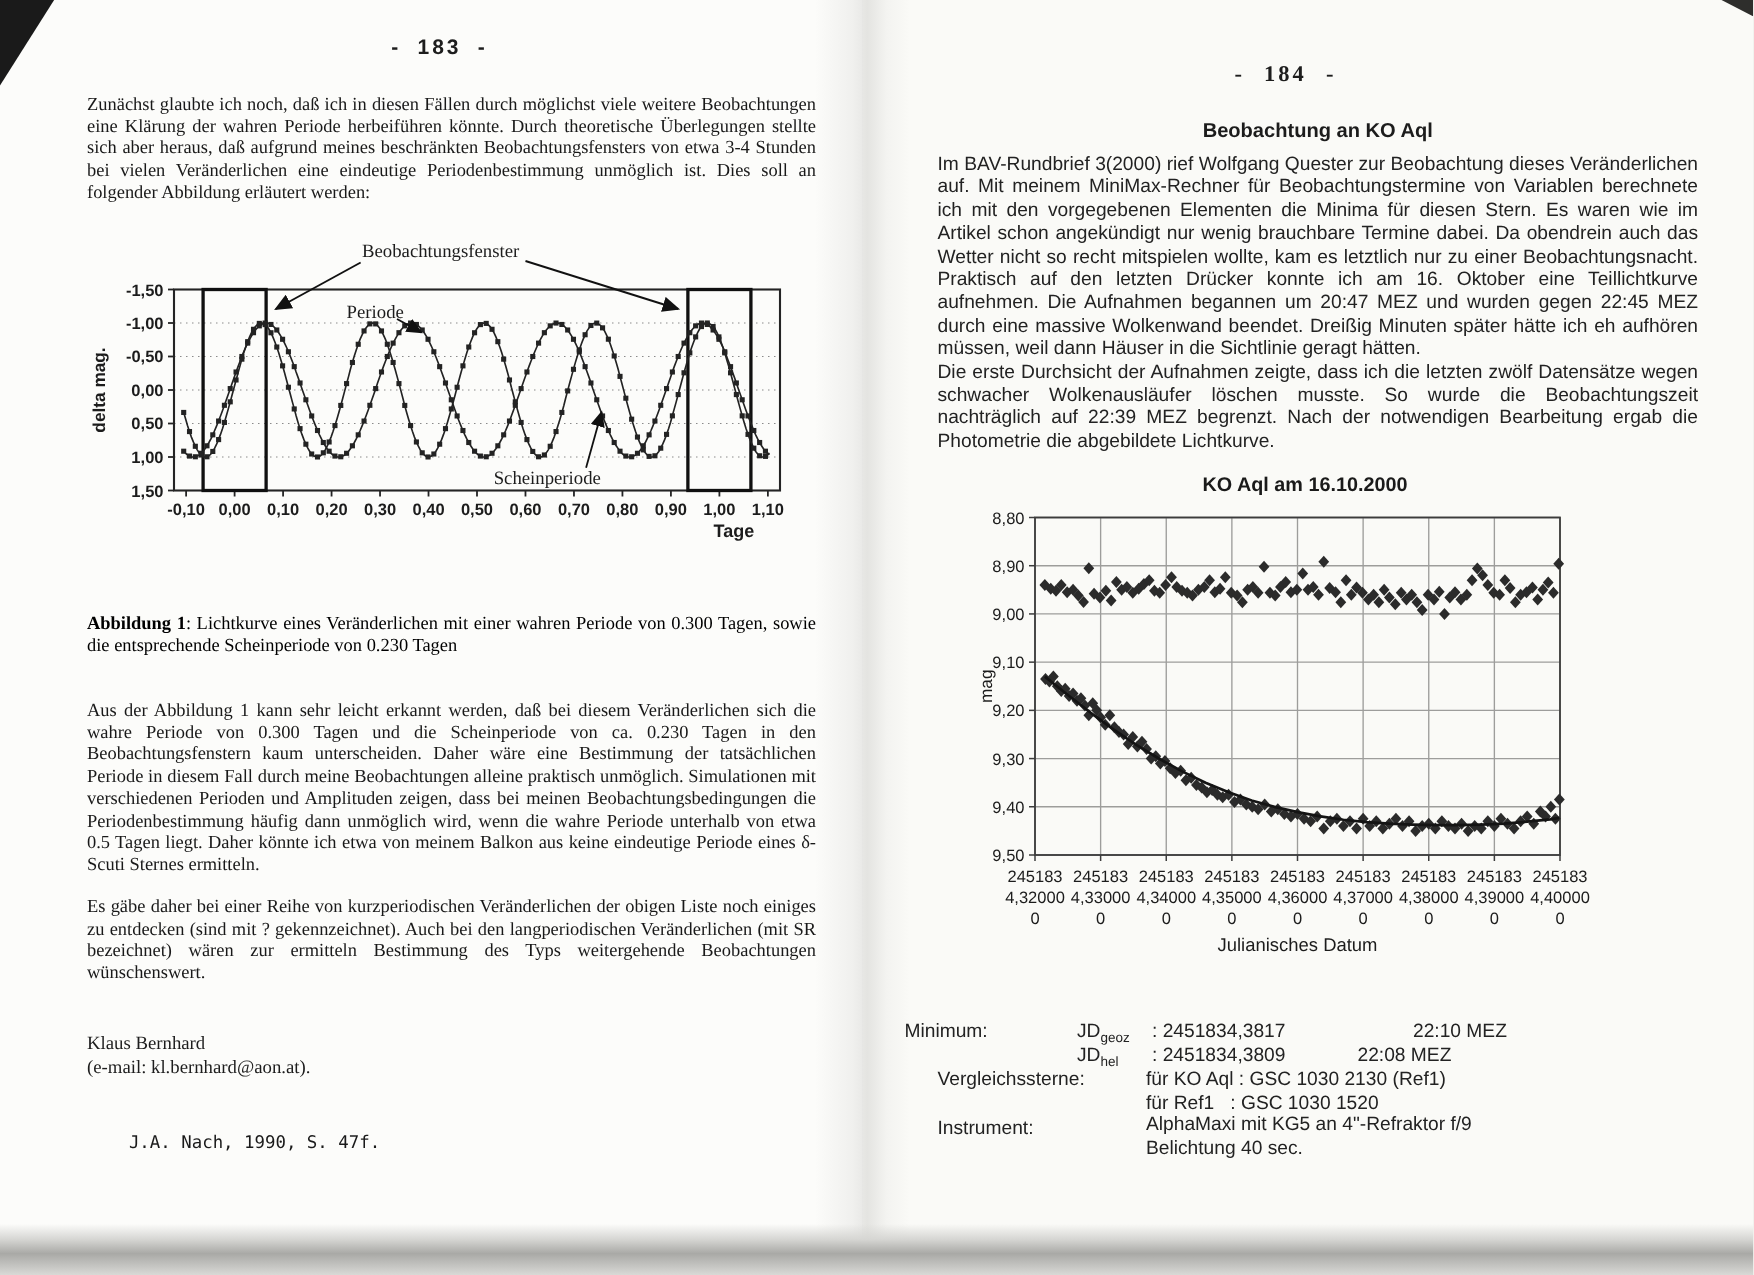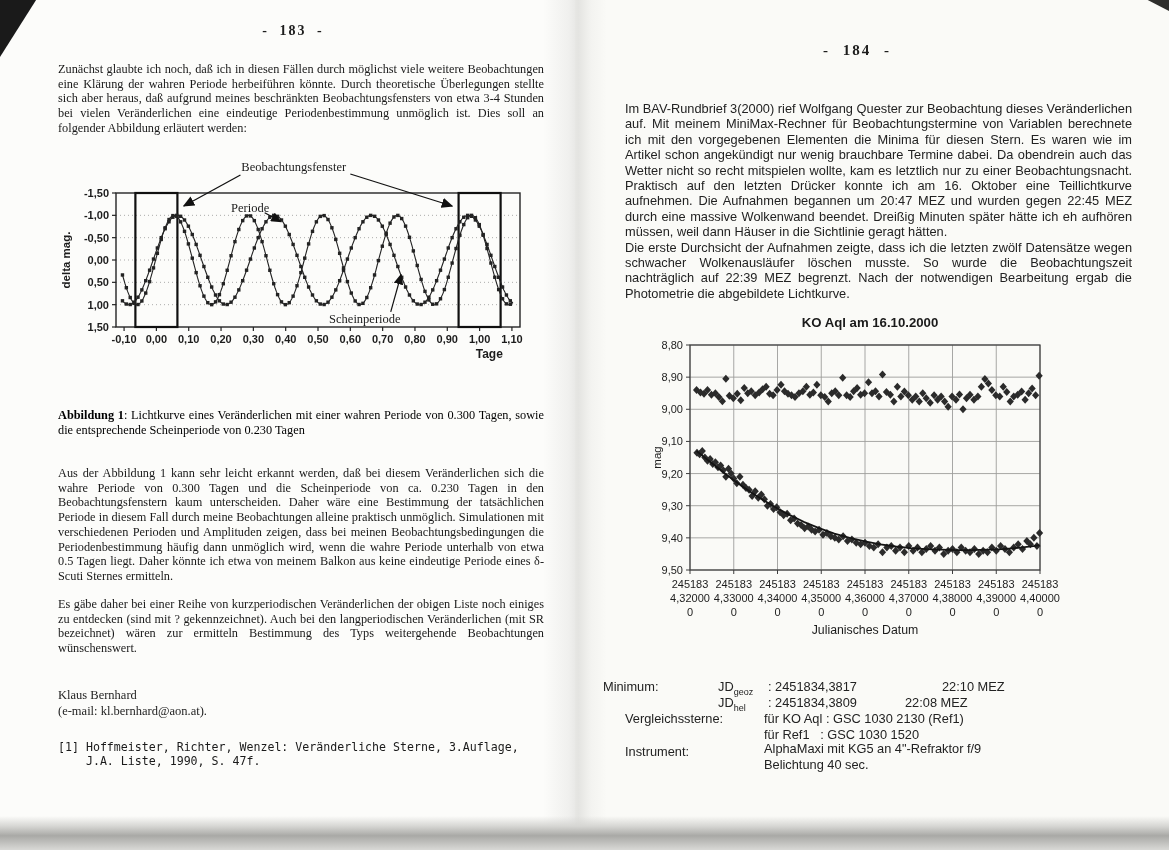--- a/index.html
+++ b/index.html
@@ -14,21 +14,21 @@
   .corner-tl{position:absolute;left:0;top:0;width:44px;height:62px;background:#1a1a1a;
     clip-path:polygon(0 0,82% 0,0 92%);}
   .corner-tr{position:absolute;right:0;top:0;width:26px;height:11px;background:#2e2e2c;
     clip-path:polygon(18% 0,100% 0,100% 100%);}
   .abs{position:absolute;margin:0;}
   .serif{font-family:"Liberation Serif",serif;}
   .sans{font-family:"Liberation Sans",sans-serif;}
   .mono{font-family:"DejaVu Sans Mono",monospace;}
   .para-l{font-size:12.3px;line-height:14.7px;text-align:justify;color:#191919;}
   .para-r{font-size:12.8px;line-height:15.4px;text-align:justify;color:#222;}
-  .pageno-l{font-family:Liberation Serif, serif;font-weight:bold;font-size:14px;letter-spacing:2px;word-spacing:5px;}
+  .pageno-l{font-family:Liberation Sans, sans-serif;font-weight:bold;font-size:14px;letter-spacing:2px;word-spacing:5px;}
   .pageno-r{font-family:Liberation Serif, serif;font-weight:bold;font-size:15px;letter-spacing:2px;word-spacing:7px;}
   .caption{font-size:12.3px;line-height:15px;text-align:justify;color:#000000;}
   .heading-r{font-weight:bold;font-size:13.4px;text-align:center;color:#1c1c1c;}
   .chart2-title{font-weight:bold;font-size:13.2px;text-align:center;color:#1a1a1a;}
   .info{font-size:12.8px;color:#222;white-space:pre;}
   .refline{font-size:11.6px;line-height:14.5px;color:#1a1a1a;white-space:pre;}
   sub{font-size:9px;}
 </style>
 </head>
 <body>
@@ -316,25 +316,25 @@
 
   <p class="abs serif caption" style="left:58px;top:408px;width:486px;"><b>Abbildung 1</b><span>: Lichtkurve eines Veränderlichen mit einer wahren Periode von 0.300 Tagen, sowie die entsprechende Scheinperiode von 0.230 Tagen</span></p>
 
   <p class="abs serif para-l" style="left:58px;top:466px;width:486px;">Aus der Abbildung 1 kann sehr leicht erkannt werden, daß bei diesem Veränderlichen sich die wahre Periode von 0.300 Tagen und die Scheinperiode von ca. 0.230 Tagen in den Beobachtungsfenstern kaum unterscheiden. Daher wäre eine Bestimmung der tatsächlichen Periode in diesem Fall durch meine Beobachtungen alleine praktisch unmöglich. Simulationen mit verschiedenen Perioden und Amplituden zeigen, dass bei meinen Beobachtungsbedingungen die Periodenbestimmung häufig dann unmöglich wird, wenn die wahre Periode unterhalb von etwa 0.5 Tagen liegt. Daher könnte ich etwa von meinem Balkon aus keine eindeutige Periode eines δ-Scuti Sternes ermitteln.</p>
 
   <p class="abs serif para-l" style="left:58px;top:597px;width:486px;">Es gäbe daher bei einer Reihe von kurzperiodischen Veränderlichen der obigen Liste noch einiges zu entdecken (sind mit ? gekennzeichnet). Auch bei den langperiodischen Veränderlichen (mit SR bezeichnet) wären zur ermitteln Bestimmung des Typs weitergehende Beobachtungen wünschenswert.</p>
 
   <div class="abs serif" style="left:58px;top:688px;font-size:12.5px;">Klaus Bernhard</div>
   <div class="abs serif" style="left:58px;top:704px;font-size:12.5px;">(e-mail: kl.bernhard@aon.at).</div>
 
-  <div class="abs mono refline" style="left:58px;top:740px;">[1] Hoffmeister, Richter, Wenzel: Veränderliche Sterne, 3.Auflage,</div>
-  <div class="abs mono refline" style="left:58px;top:754px;">    J.A. Liste, 1990, S. 47f.</div>
+  <div class="abs mono refline" style="left:58px;top:754px;">    J.A. Nach, 1990, S. 47f.</div>
 
   <div class="abs pageno-r" style="left:797px;top:42px;width:120px;text-align:center;">- 184 -</div>
 
+  <div class="abs sans heading-r" style="left:625px;top:79px;width:507px;">Beobachtung an KO Aql</div>
 
   <div class="abs" style="left:625px;top:101px;width:507px;">
     <p class="sans para-r" style="margin:0;">Im BAV-Rundbrief 3(2000) rief Wolfgang Quester zur Beobachtung dieses Veränderlichen auf.  Mit meinem MiniMax-Rechner für Beobachtungstermine von Variablen berechnete ich mit den vorgegebenen Elementen die Minima für diesen Stern. Es waren wie im Artikel schon angekündigt nur wenig brauchbare Termine dabei. Da obendrein auch das Wetter nicht so recht mitspielen wollte, kam es letztlich nur zu einer Beobachtungsnacht. Praktisch auf den letzten Drücker konnte ich am 16. Oktober eine Teillichtkurve aufnehmen. Die Aufnahmen begannen um 20:47 MEZ und wurden gegen 22:45 MEZ durch eine massive Wolkenwand beendet. Dreißig Minuten später hätte ich eh aufhören müssen, weil dann Häuser in die Sichtlinie geragt hätten.</p>
     <p class="sans para-r" style="margin:0;">Die erste Durchsicht der Aufnahmen zeigte, dass ich die letzten zwölf Datensätze wegen schwacher Wolkenausläufer löschen musste. So wurde die Beobachtungszeit nachträglich auf 22:39 MEZ begrenzt. Nach der notwendigen Bearbeitung ergab die Photometrie die abgebildete Lichtkurve.</p>
   </div>
 
   <div class="abs sans chart2-title" style="left:660px;top:315px;width:420px;">KO Aql am 16.10.2000</div>
 
   <div class="abs" style="left:652px;top:335px;width:488px;height:302px;">
     <svg id="c2" width="488" height="302">

